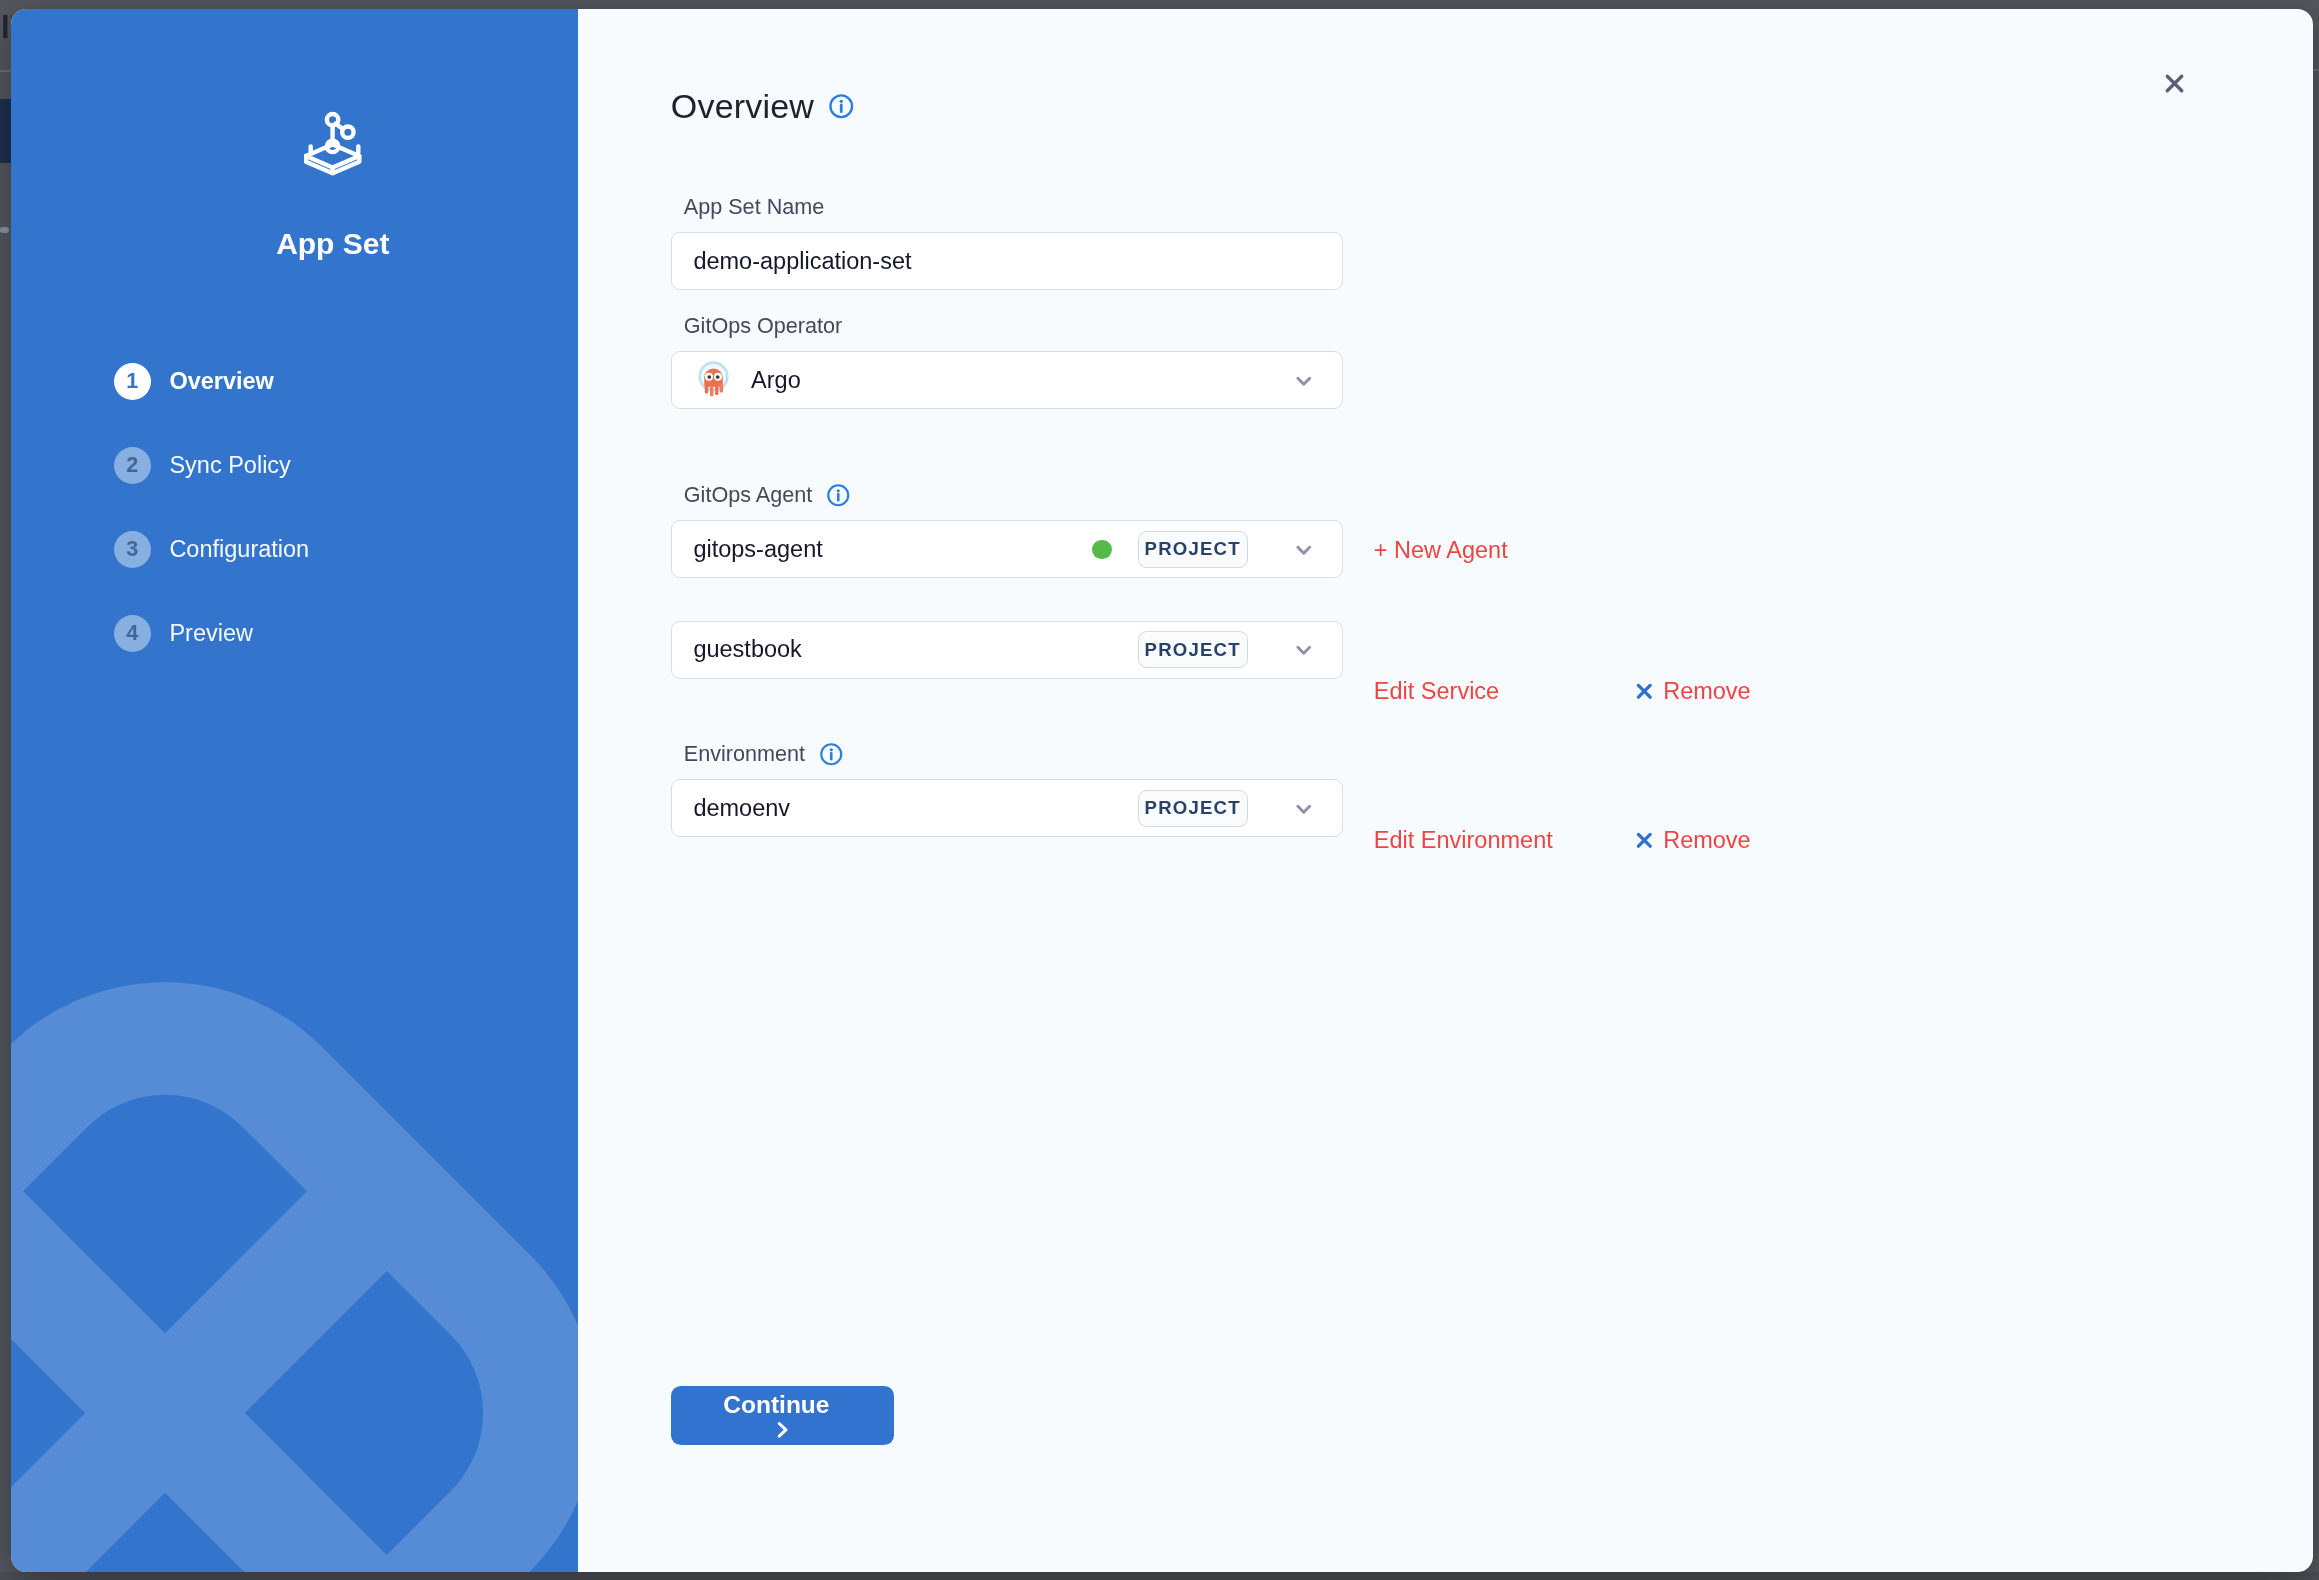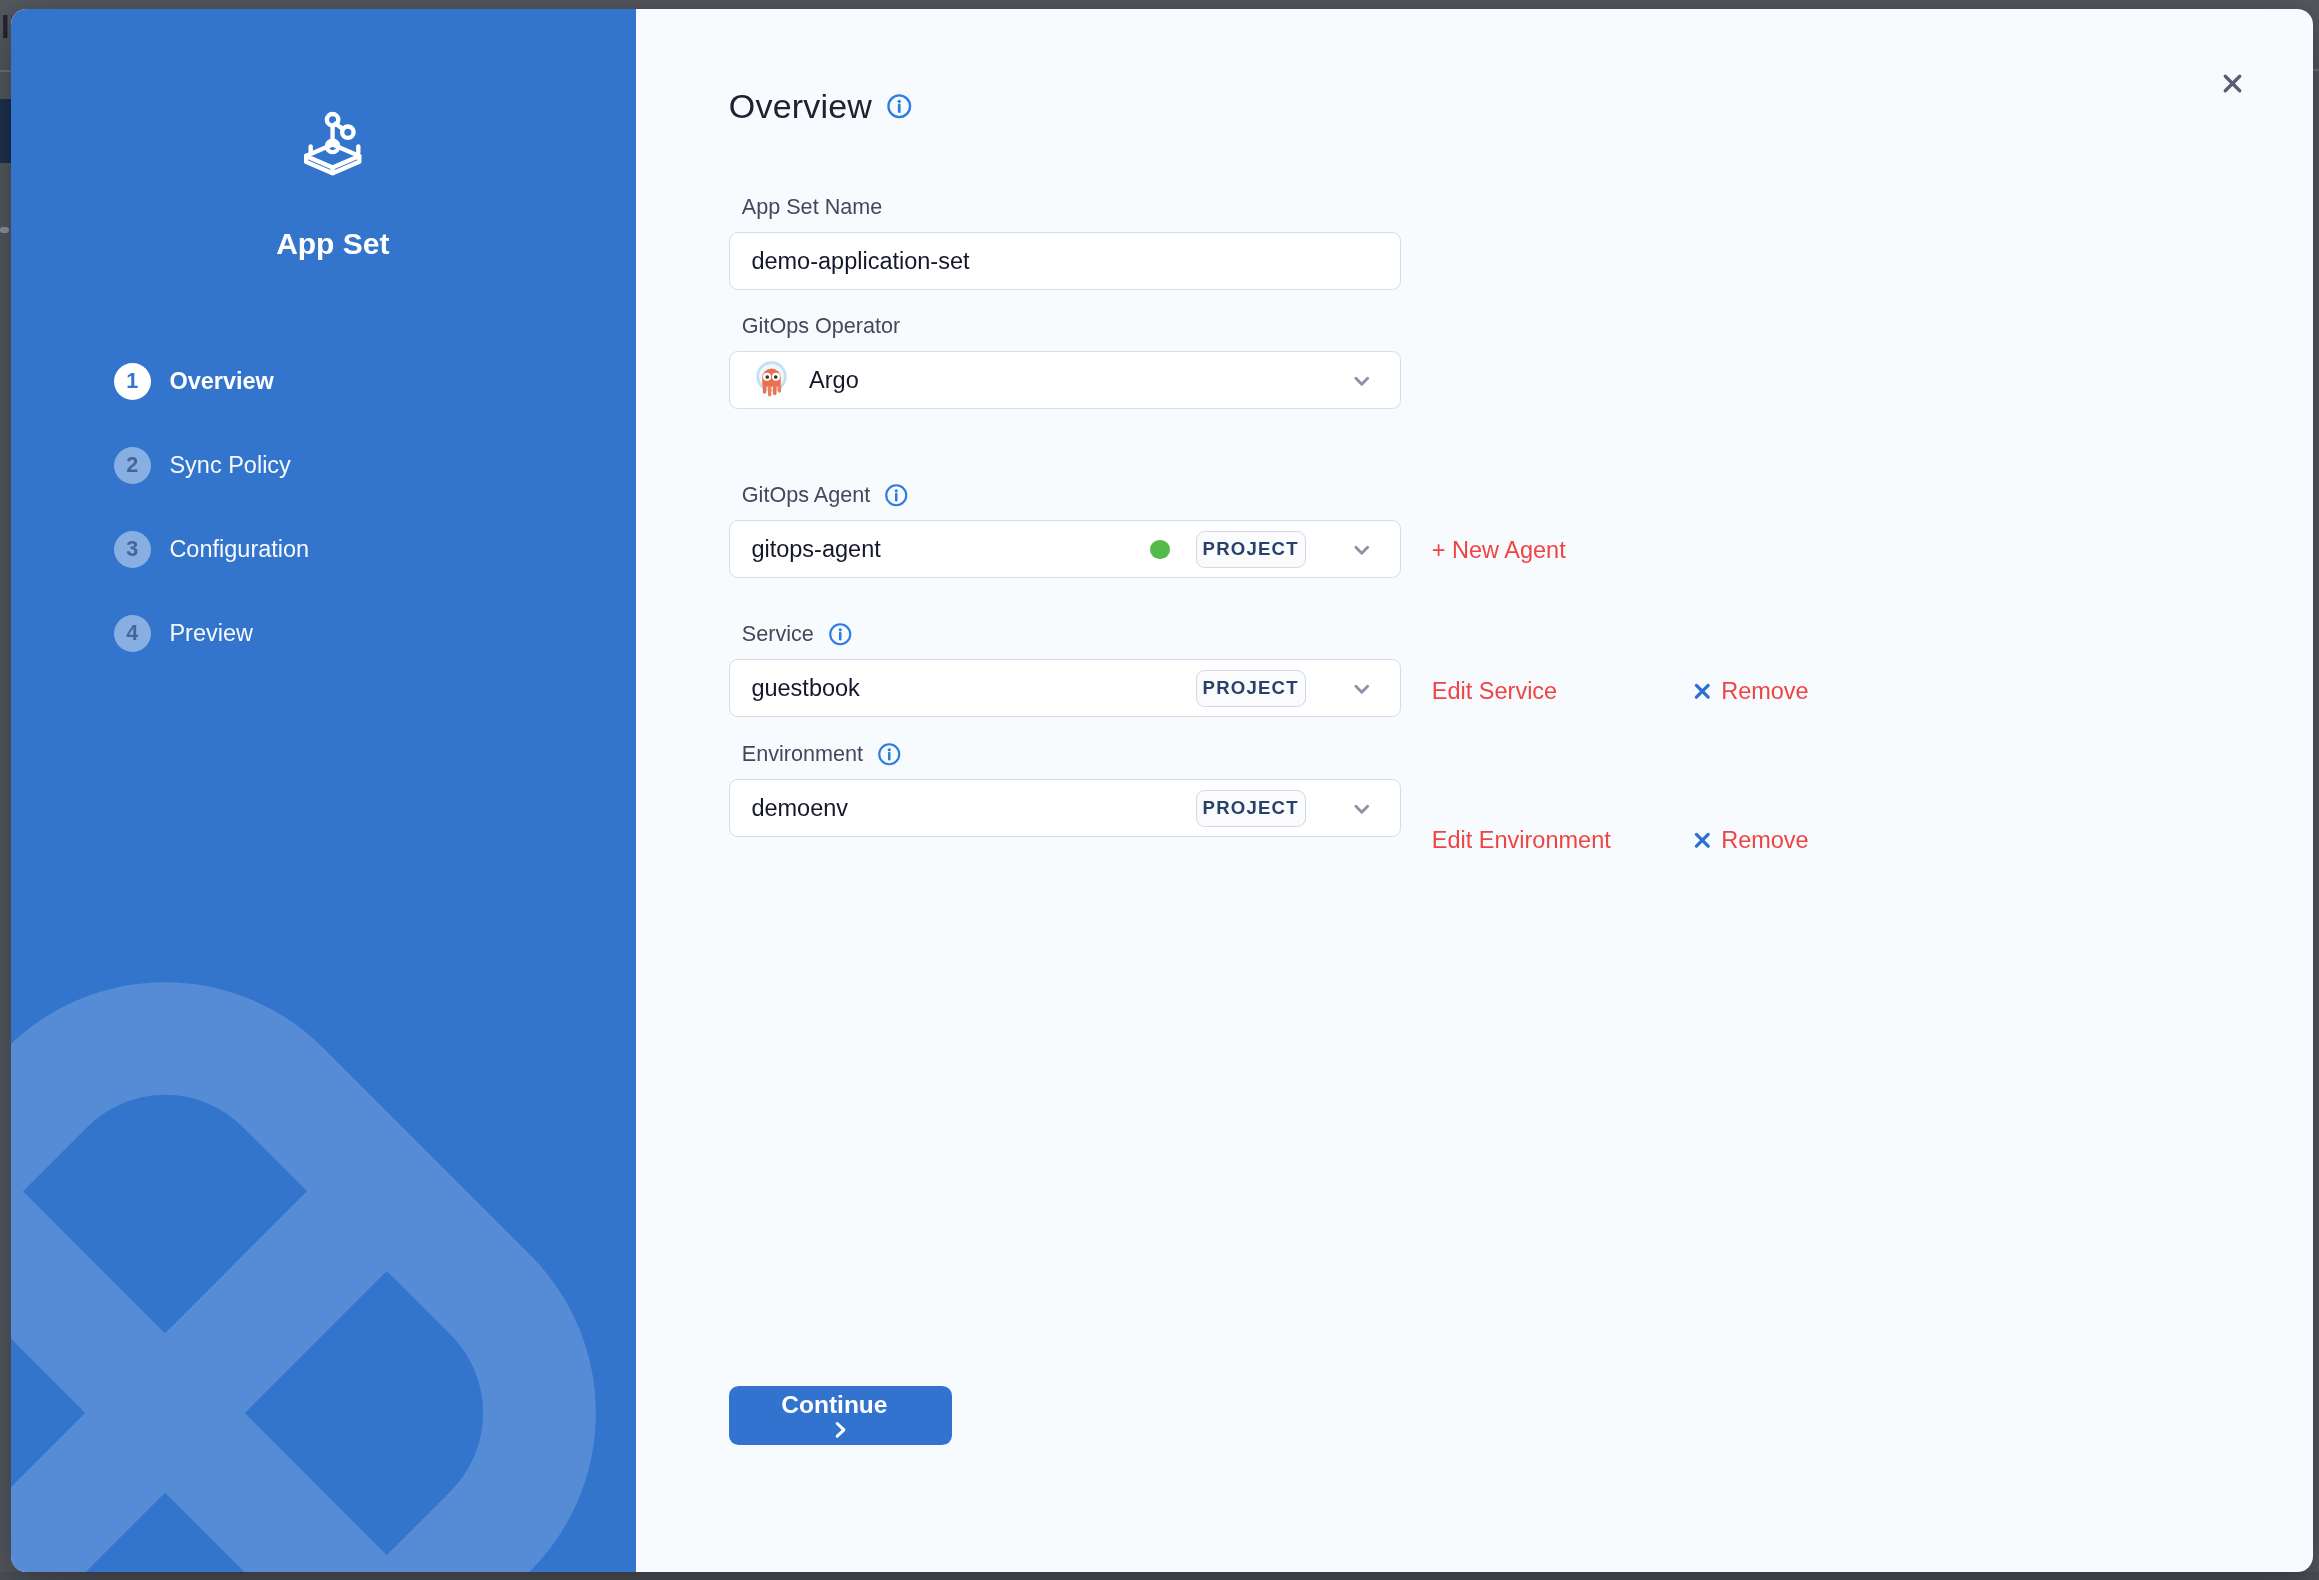--- a/index.html
+++ b/index.html
@@ -30,21 +30,21 @@
     background: #f7fbfe;
     border-radius: 15.7px;
     overflow: hidden;
     display: flex;
     box-shadow: 0 9.8px 39px rgba(0,0,0,0.35);
   }
 
   
   .sidebar {
     position: relative;
-    width: 625px; height: 100%;
+    width: 567px; height: 100%;
     background: #3375cd;
     overflow: hidden;
     flex: none;
     padding-left: 12px;
   }
   .watermark { position: absolute; left: -385px; top: 865px; pointer-events: none; }
   .appset-icon { position: absolute; left: 293px; top: 102px; }
   .sidebar-title {
     position: absolute; left: 322px; top: 218px;
     transform: translateX(-50%);
@@ -278,30 +278,20 @@
             </svg>
           </span>
         </div>
       </div>
     </div>
     <div class="links-row" id="links-new-agent">
       <a class="link">+ New Agent</a>
     </div>
 
     <div class="field-group" id="group-service">
-      <div class="field-label-row">
-        <span class="field-label">Service</span>
-        <span class="info-icon">
-          <svg width="24.5" height="24.5" viewBox="0 0 25 25" fill="none">
-            <circle cx="12.5" cy="12.5" r="10.2" stroke="#2c7de2" stroke-width="2.2"></circle>
-            <circle cx="12.5" cy="7.9" r="1.6" fill="#2c7de2"></circle>
-            <path d="M12.5 11.3 L12.5 17.6" stroke="#2c7de2" stroke-width="2.6" stroke-linecap="round"></path>
-          </svg>
-        </span>
-      </div>
       <div class="field-row">
         <div class="select-box">
           <span class="select-value">guestbook</span>
           <span class="scope-badge">PROJECT</span>
           <span class="chevron-down">
             <svg width="25.5" height="25.5" viewBox="0 0 26 26" fill="none">
               <path d="M7 10.5 L13 16.5 L19 10.5" stroke="#8f92a6" stroke-width="3" stroke-linecap="round" stroke-linejoin="round"></path>
             </svg>
           </span>
         </div>

